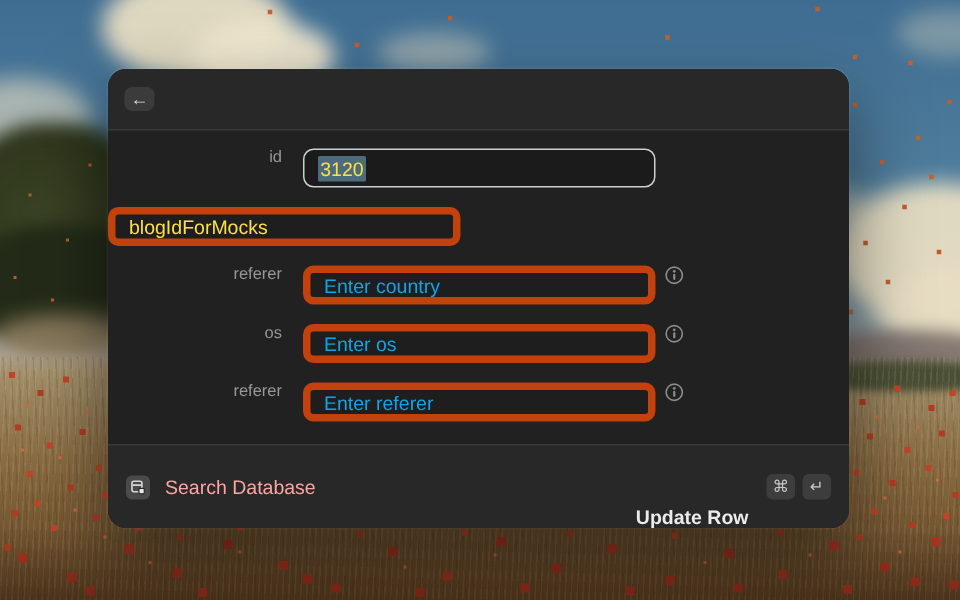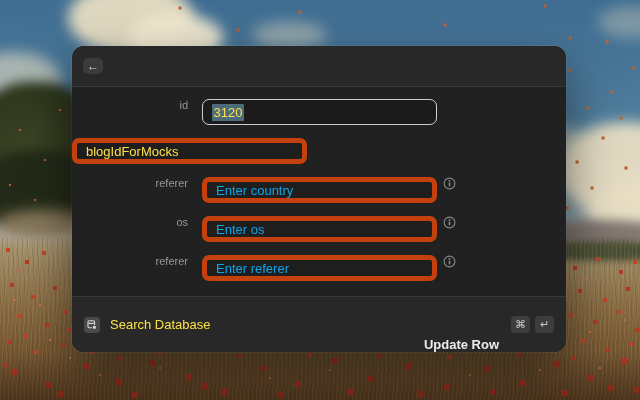--- a/index.html
+++ b/index.html
@@ -103,21 +103,21 @@
   .val{color:#fde047;}
   .val.selected{background:#4c6c7b;padding:1px 2px;border-radius:1px;}
   .ph{color:#0ea5e9;}
   .info{width:13px;height:13px;margin-left:6px;display:flex;align-items:center;}
   .info.hidden{visibility:hidden;}
   .ftr{flex:0 0 33px;background:#282828;border-top:1px solid #383838;
     display:flex;align-items:center;padding:0 12px;}
   .ftr-left{display:flex;align-items:center;gap:10px;flex:1;}
   .app-icon{width:16px;height:16px;border-radius:4px;background:#4a4a4a;
     display:flex;align-items:center;justify-content:center;}
-  .app-name{color:#fde047;font-size:13px;}
+  .app-name{color:#fca5a5;font-size:13px;}
   .ftr-right{display:flex;align-items:center;gap:5px;}
   .action{color:#ececec;font-size:13px;font-weight:700;margin-right:7px;margin-top:40px;}
   .key{min-width:13px;height:17px;border-radius:4px;background:#3d3d3d;color:#c7c7c7;
     font-size:11px;display:flex;align-items:center;justify-content:center;padding:0 3px;}
 </style>
 </head>
 <body>
 
 <div class="bg">
   <div class="bg-base"></div>

